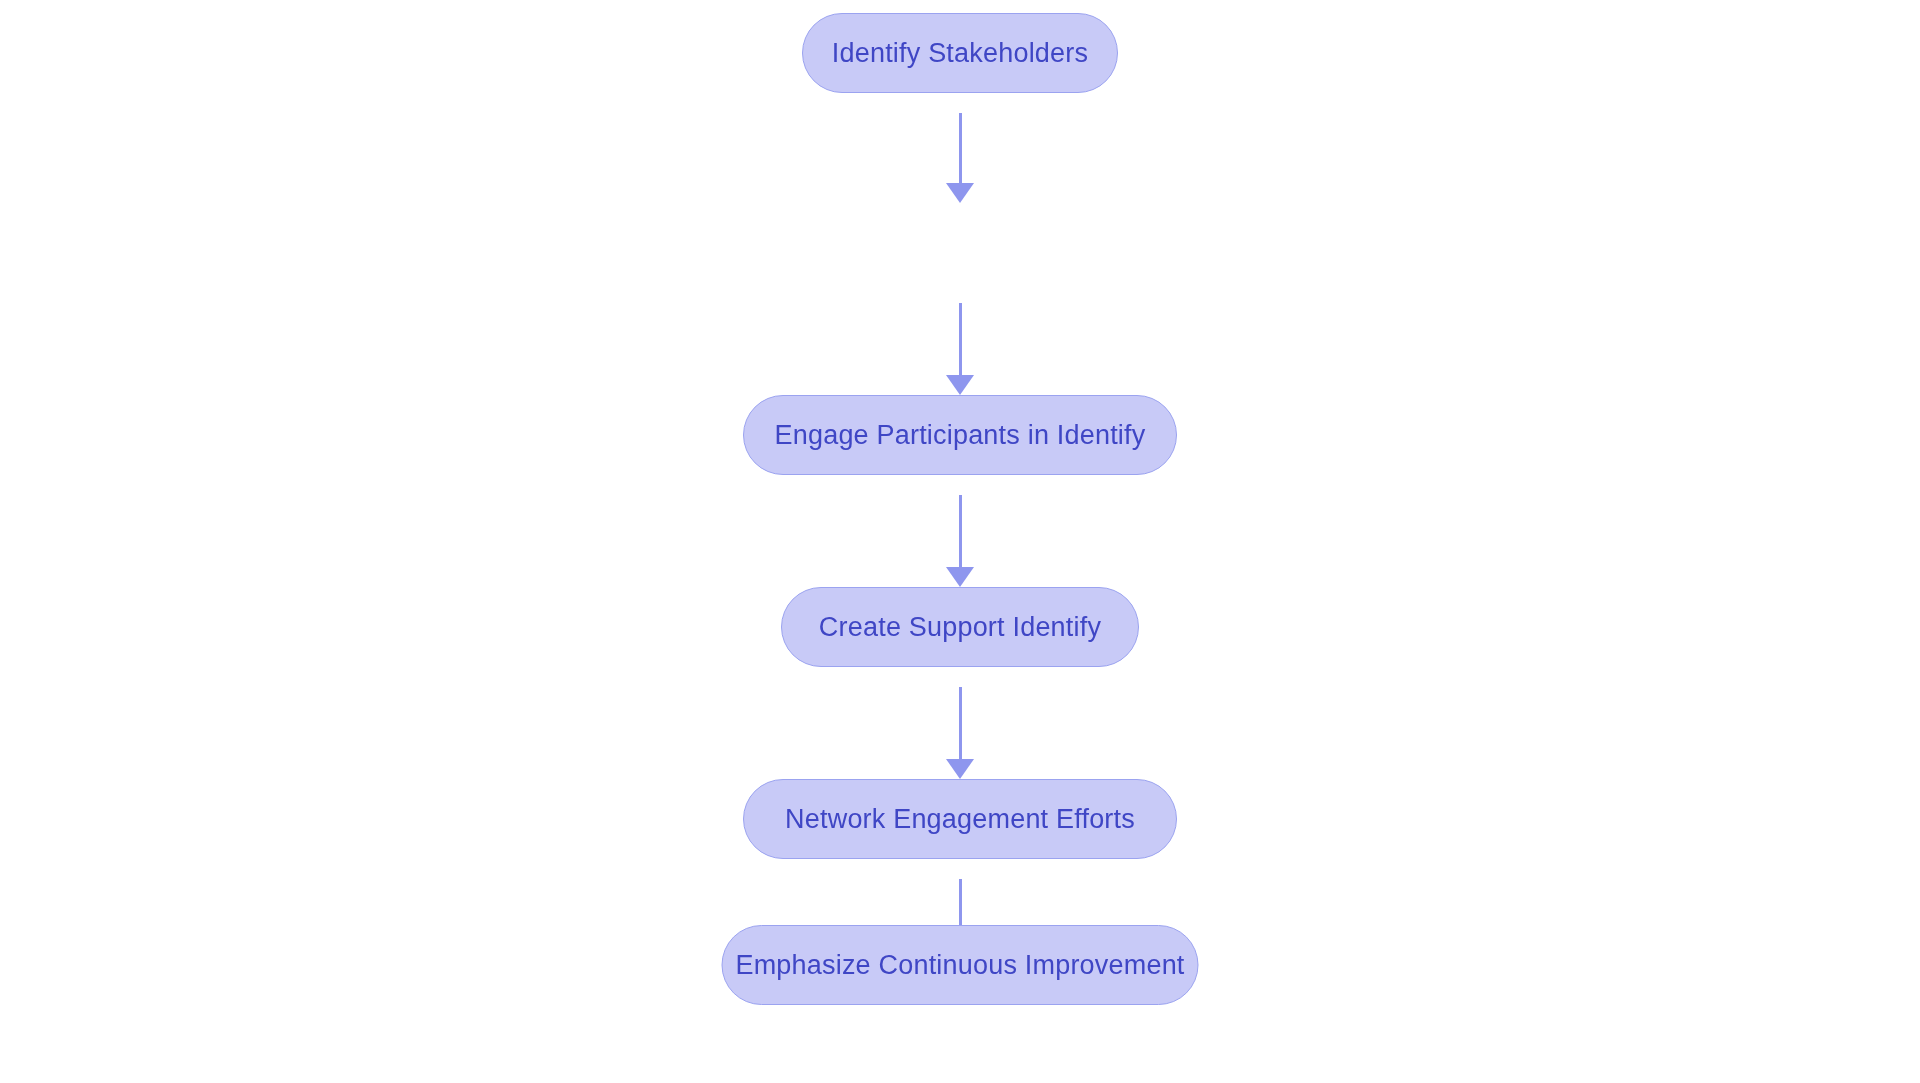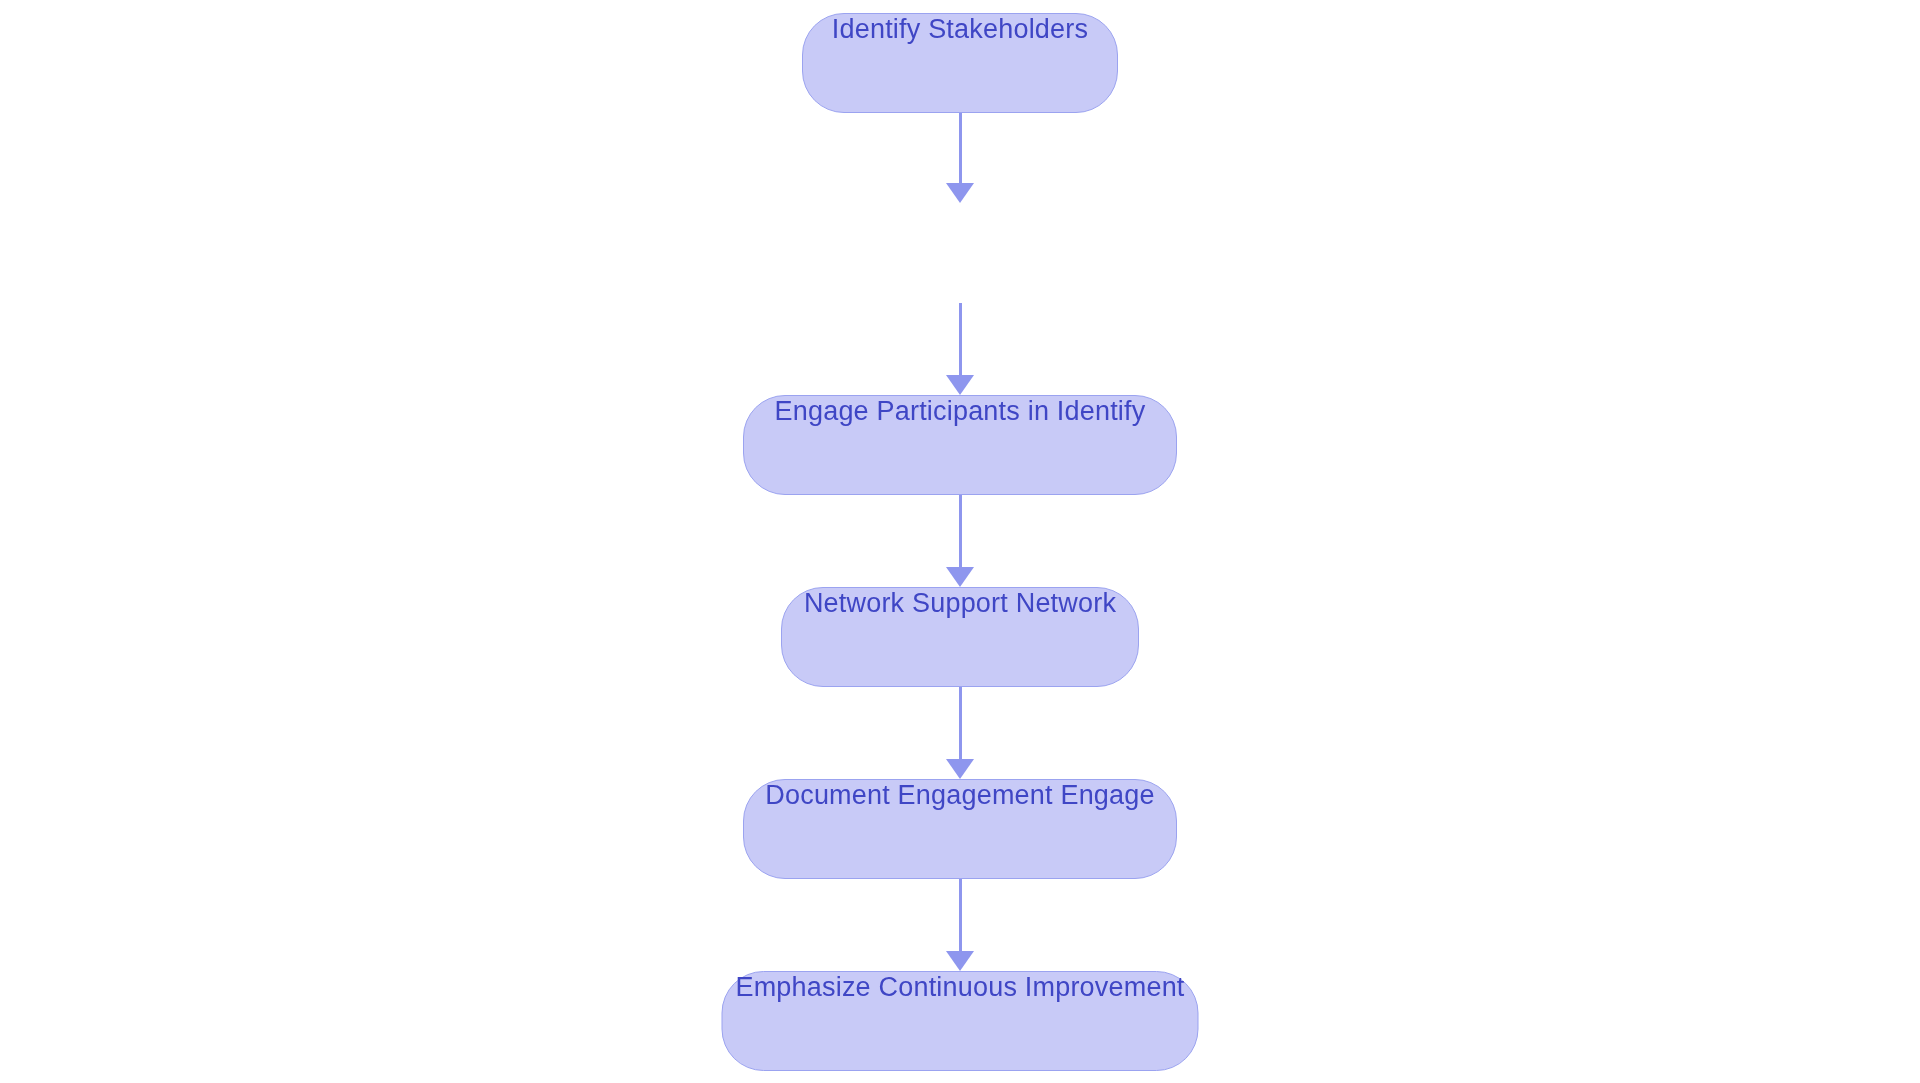--- a/index.html
+++ b/index.html
@@ -18,26 +18,26 @@
     position: relative;
     width: 1920px;
     height: 1083px;
     background: var(--background);
     overflow: hidden;
   }
   .node {
     position: absolute;
     left: 50%;
     transform: translateX(-50%);
-    height: 100px;
+    height: 80px;
     border-radius: 42px;
     background: var(--node-fill);
     border: 1.5px solid var(--node-border);
     display: flex;
-    align-items: flex-start;
+    align-items: center;
     justify-content: center;
   }
   .node-label {
     color: var(--node-text);
     font-size: 27px;
     font-weight: 400;
     letter-spacing: 0.2px;
     white-space: nowrap;
     text-align: center;
   }
@@ -86,34 +86,34 @@
   <div class="node" style="top:395px; width:434px;">
     <span class="node-label">Engage Participants in Identify</span>
   </div>
 
   <div class="arrow" style="top:495px; height:92px;">
     <div class="arrow-line"></div>
     <div class="arrow-head"></div>
   </div>
 
   <div class="node" style="top:587px; width:358px;">
-    <span class="node-label">Network Support Network</span>
+    <span class="node-label">Create Support Identify</span>
   </div>
 
   <div class="arrow" style="top:687px; height:92px;">
     <div class="arrow-line"></div>
     <div class="arrow-head"></div>
   </div>
 
   <div class="node" style="top:779px; width:434px;">
-    <span class="node-label">Document Engagement Engage</span>
+    <span class="node-label">Network Engagement Efforts</span>
   </div>
 
   <div class="arrow" style="top:879px; height:92px;">
     <div class="arrow-line"></div>
     <div class="arrow-head"></div>
   </div>
 
-  <div class="node" style="top:971px; width:477px;">
+  <div class="node" style="top:925px; width:477px;">
     <span class="node-label">Emphasize Continuous Improvement</span>
   </div>
 
 </div>
 
 </body></html>

